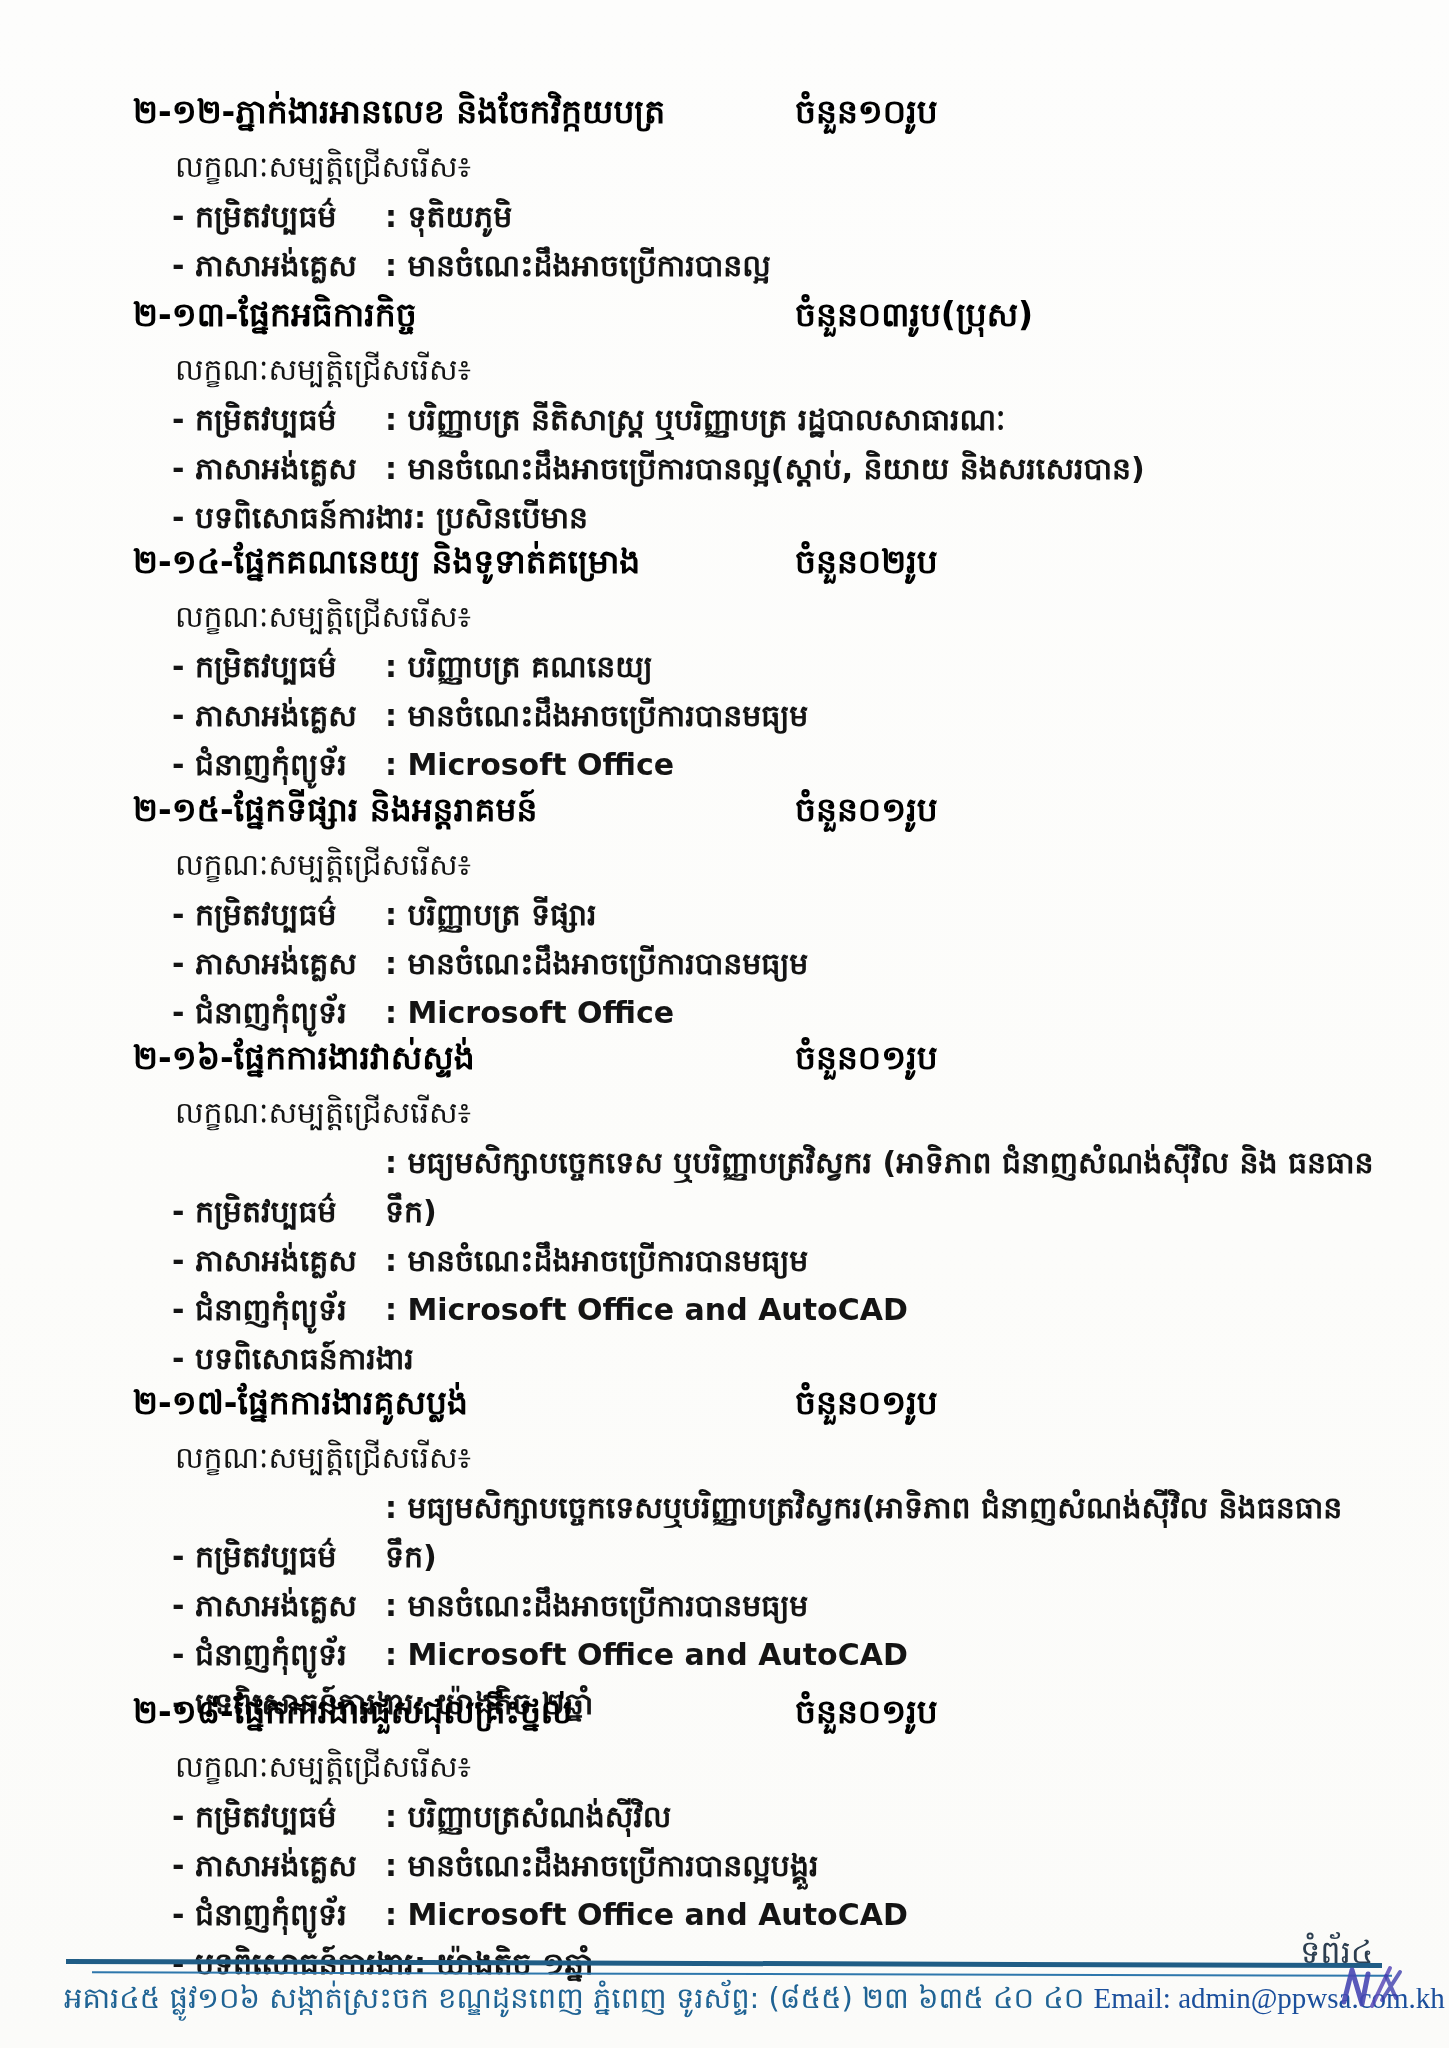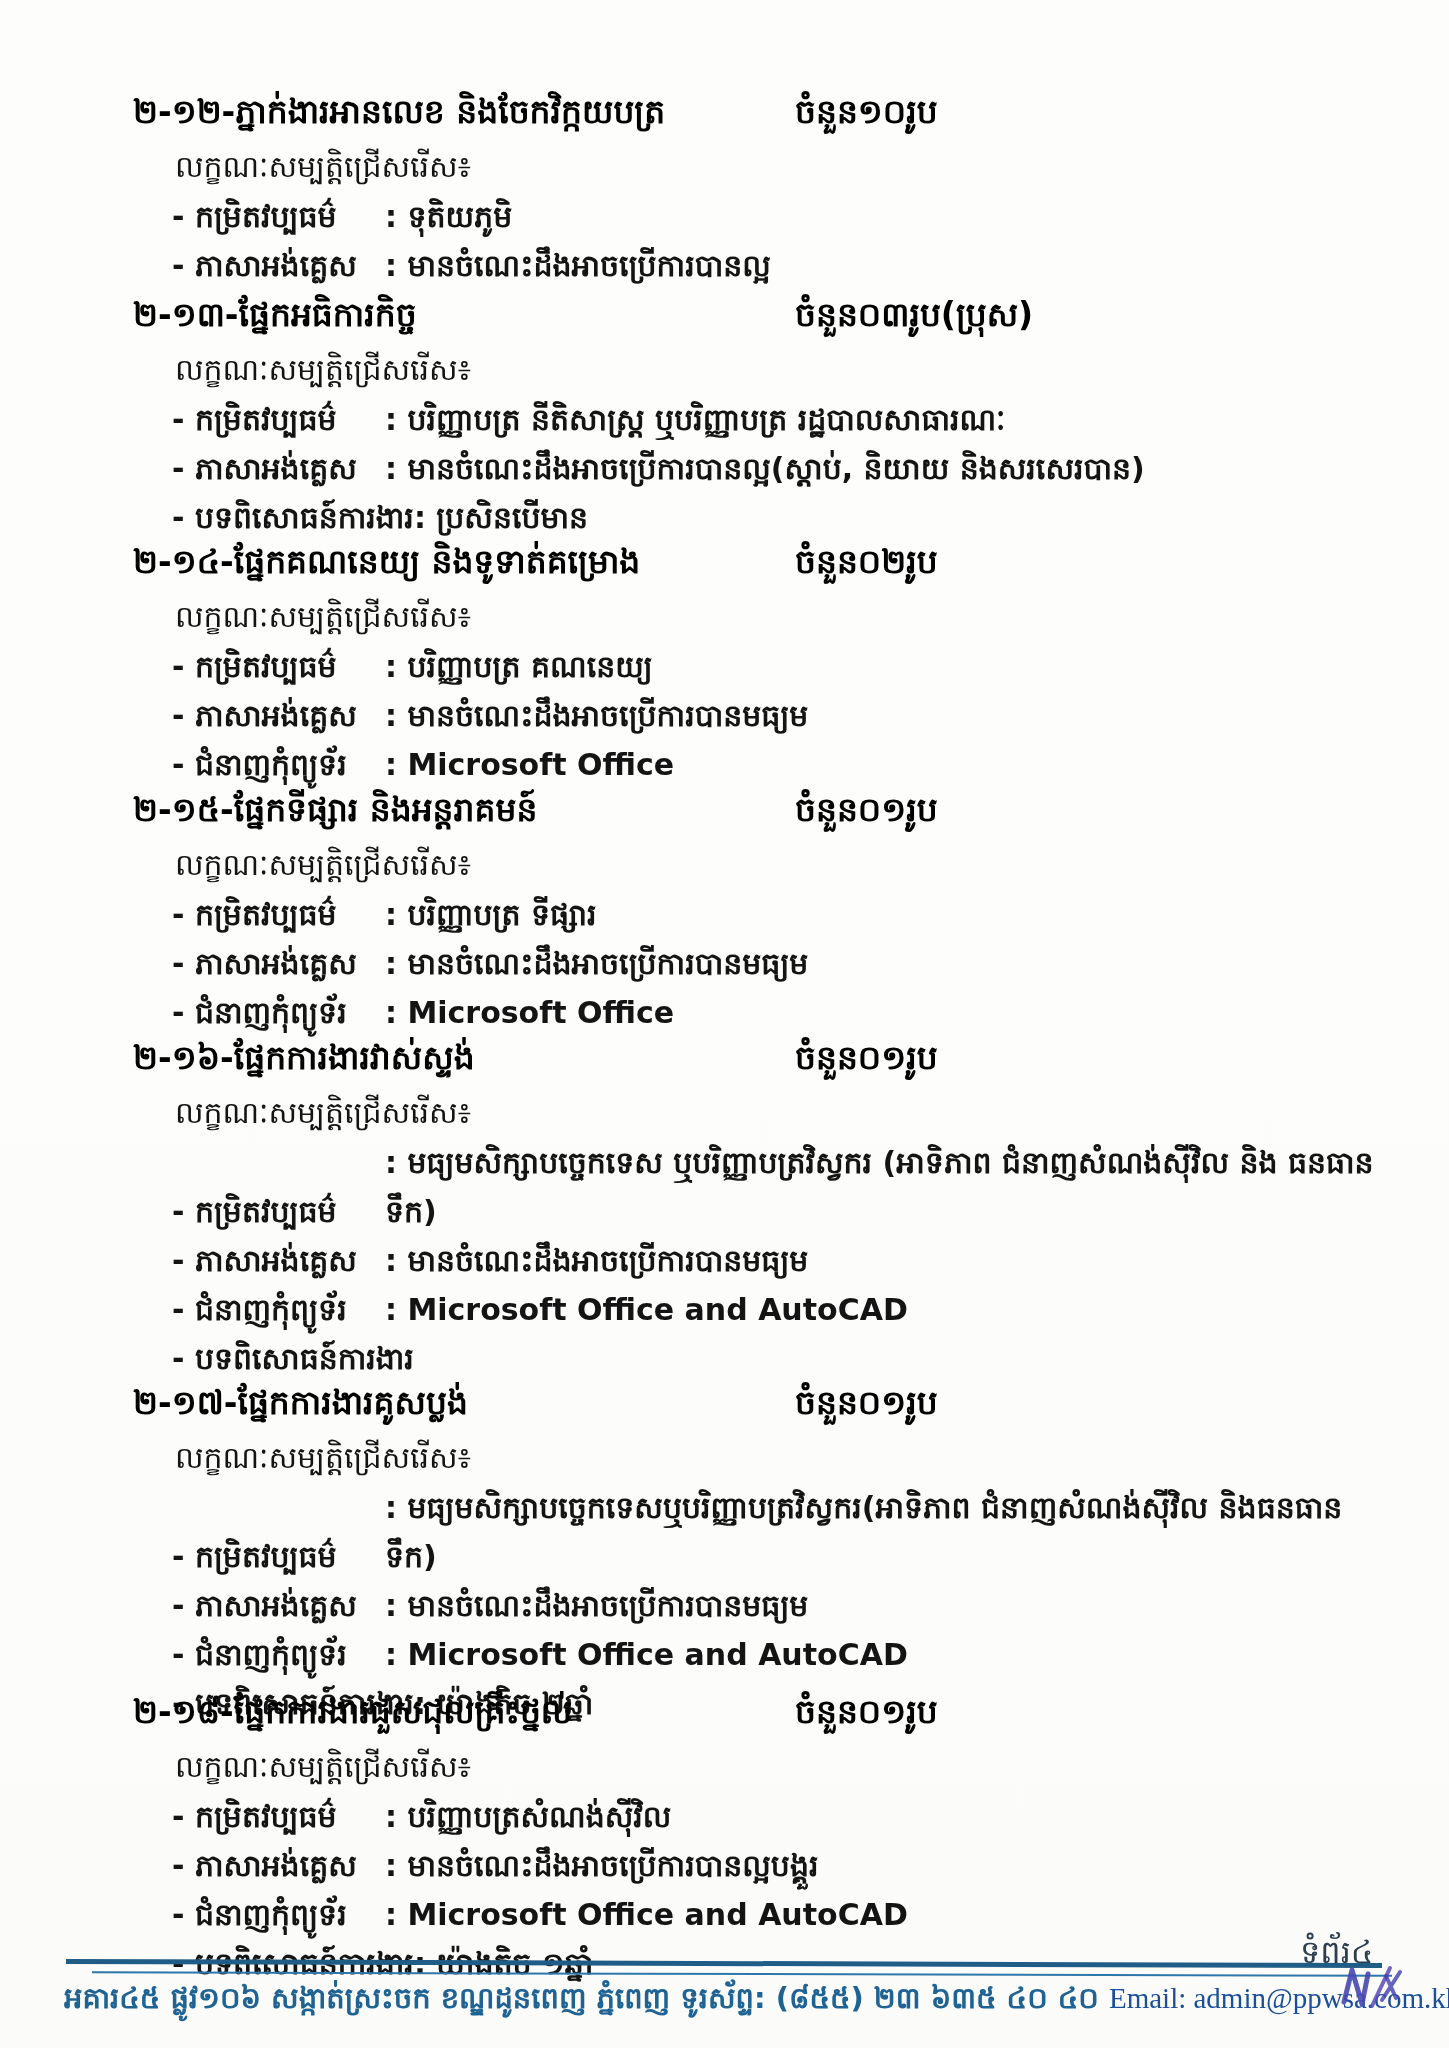--- a/index.html
+++ b/index.html
@@ -106,21 +106,21 @@
     position: absolute;
     left: 64px;
     top: 1978px;
     width: 1340px;
     font-size: 29px;
     line-height: 40px;
     white-space: nowrap;
   }
   .footer-address {
     color: #1f6394;
-    font-weight: bold;
+    font-weight: normal;
     margin-top: 36px;
   }
   .footer-email {
     color: #1b4f9c;
     font-family: "Liberation Serif", "DejaVu Serif", serif;
     font-weight: normal;
   }
   .signature {
     position: absolute;
     left: 1338px;

